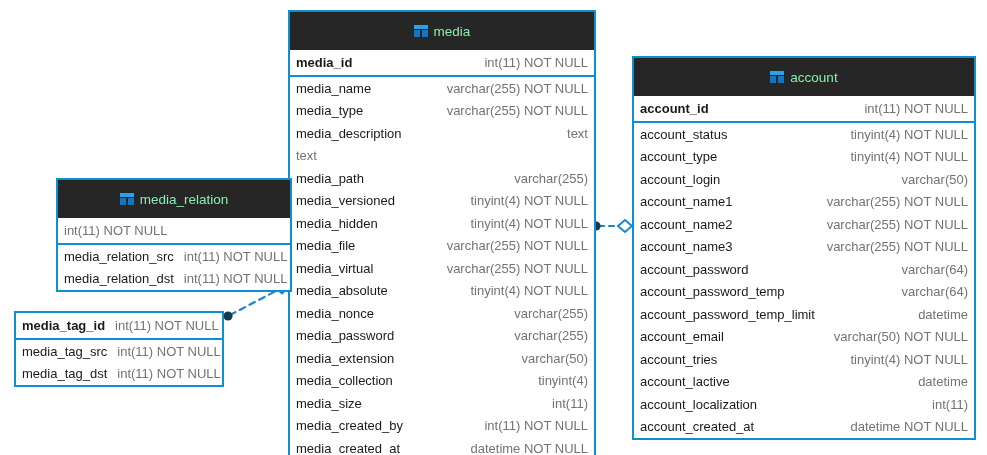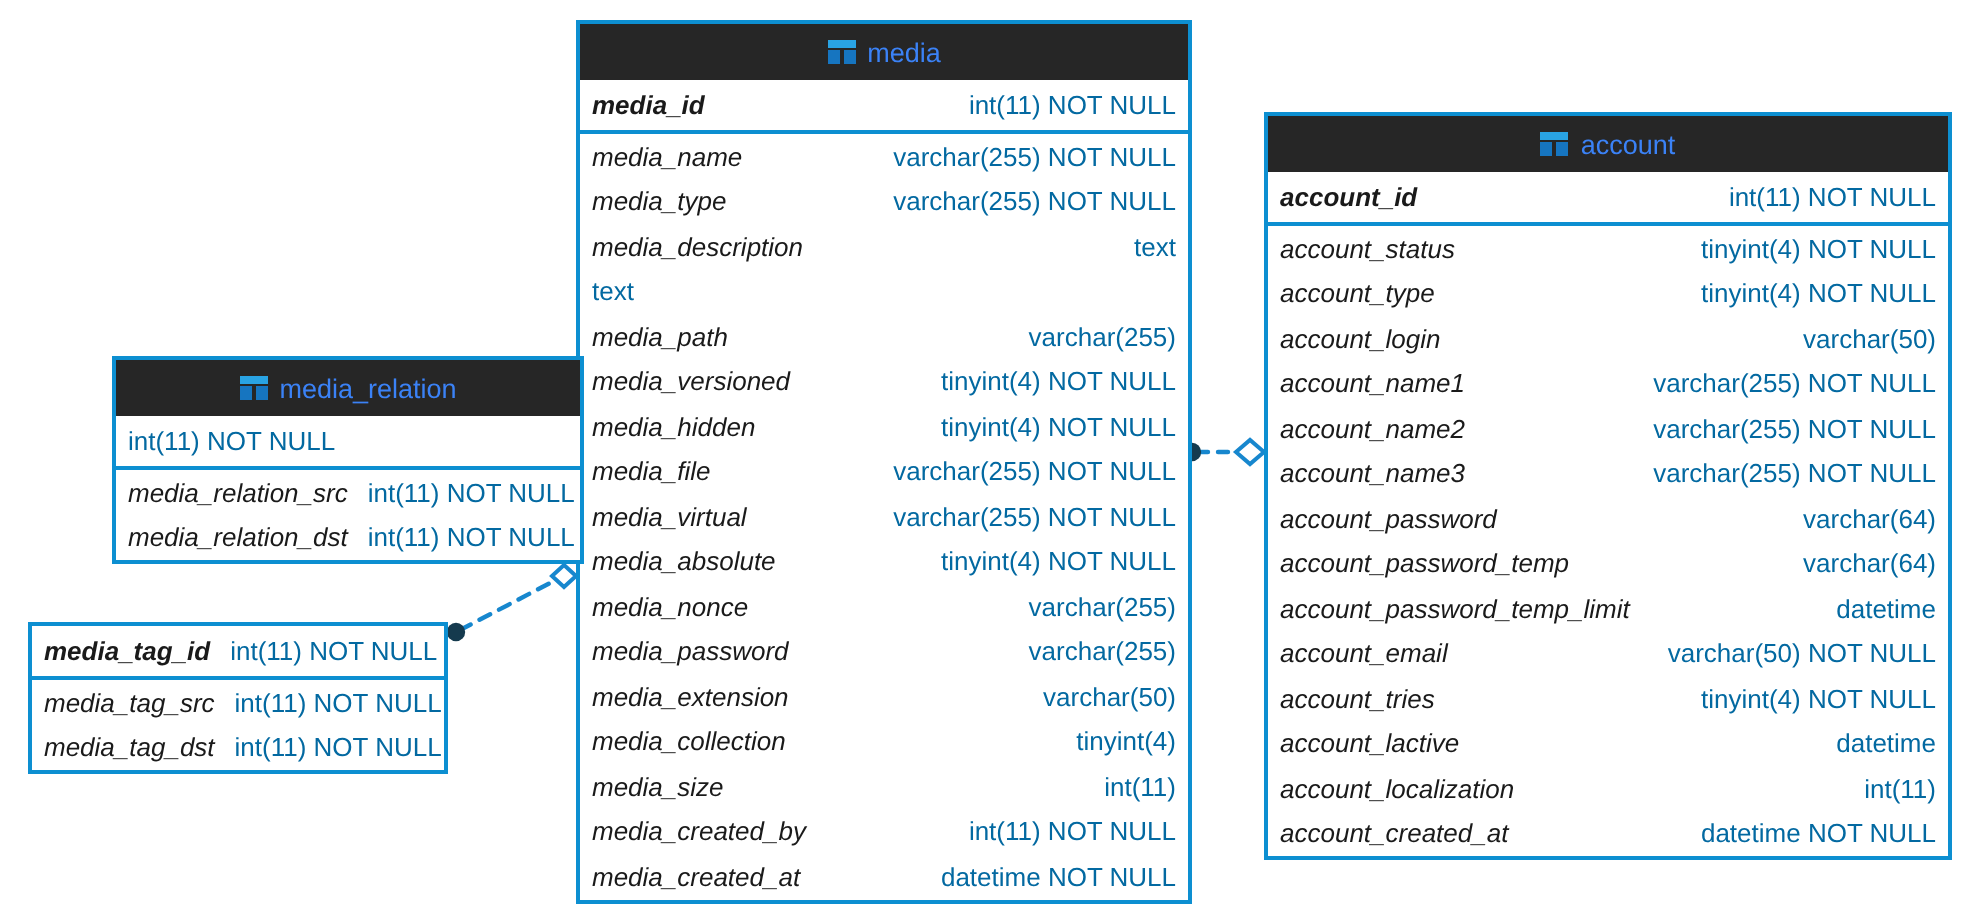--- a/index.html
+++ b/index.html
@@ -39,22 +39,22 @@
     position: absolute;
     z-index: 2;
     box-sizing: border-box;
     border: 2px solid #0d8fd1;
     background: #ffffff;
     overflow: hidden;
   }
 
   .entity-header {
     background: #262626;
-    color: #3b82f6;
-    height: 28px;
+    color: #86efac;
+    height: 38px;
     line-height: 25px;
     text-align: center;
     font-size: 13.5px;
     white-space: nowrap;
     display: flex;
     align-items: center;
     justify-content: center;
     gap: 6px;
   }
 
@@ -99,25 +99,24 @@
     white-space: nowrap;
     box-sizing: border-box;
   }
   .field-row.pk {
     font-weight: bold;
     height: 25px;
   }
   .field-row .fname {
     text-align: left;
     padding-right: 10px;
-    font-style: italic;
   }
   .field-row .ftype {
     text-align: right;
-    color: #0369a1;
+    color: #737373;
   }
   .field-row.pk .ftype {
     font-weight: normal;
   }
 
   
   #entity-media          { left: 288px; top: 10px;  width: 308px; }
   #entity-account        { left: 632px; top: 56px;  width: 344px; }
   #entity-media-relation { left: 14px;  top: 178px; width: 236px; margin-left: 42px; }
   #entity-media-tag      { left: 14px;  top: 311px; width: 210px; }

